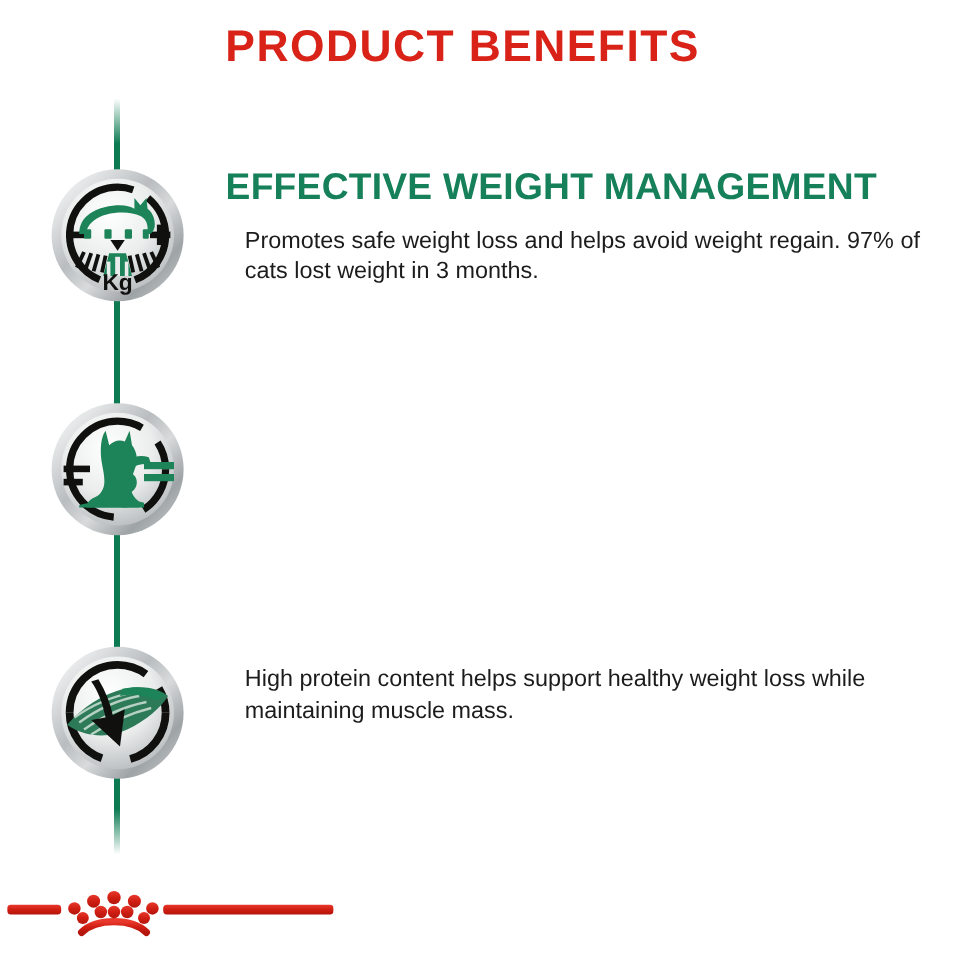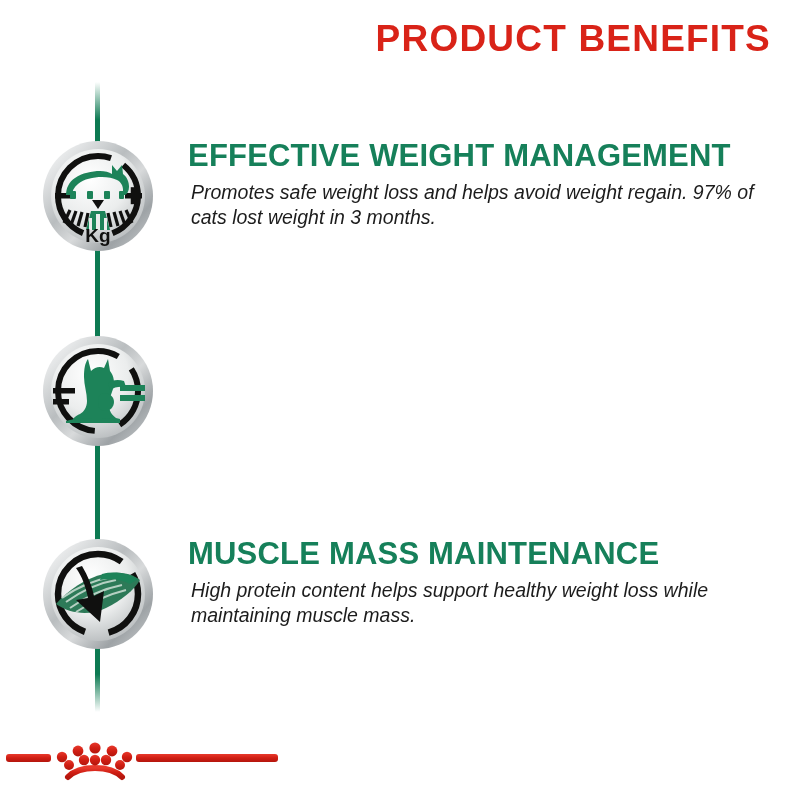--- a/index.html
+++ b/index.html
@@ -14,21 +14,21 @@
     overflow: hidden;
     position: relative;
   }
 
   
   .page-title {
     position: absolute;
     top: 18px;
     left: 0;
     width: 771px;
-    text-align: right;
+    text-align: center;
     color: #d92318;
     font-size: 37px;
     font-weight: bold;
     letter-spacing: 1.2px;
     font-family: "Liberation Sans", sans-serif;
   }
 
   
   .connector {
     position: absolute;
@@ -73,24 +73,23 @@
     font-weight: bold;
     letter-spacing: 0.2px;
     line-height: 1.05;
     margin: 0 0 7px 0;
     white-space: nowrap;
   }
   .benefit-body {
     color: #1c1c1c;
     font-size: 19.5px;
     line-height: 1.33;
-    margin: 3px;
+    margin: 16px;
     font-weight: normal;
     max-width: 590px;
-    font-style: italic;
   }
 
   
   .logo {
     position: absolute;
     left: 6px;
     top: 735px;
     width: 272px;
     height: 50px;
   }
@@ -279,21 +278,20 @@
 
       <path d="M40 28
                C46 38 50 48 52 58
                L62 53 L58 84
                L34 62 L46 60
                C44 50 40 38 34 30 Z" fill="#10100f"></path>
     </svg>
   </div>
 
   <div class="benefit-text">
-    <div class="benefit-heading">MUSCLE MASS MAINTENANCE</div>
     <div class="benefit-body">High protein content helps support healthy weight loss while maintaining muscle mass.</div>
   </div>
 </div>
 
 <div class="logo">
   <svg viewBox="0 0 272 50" width="272" height="50" aria-hidden="true">
     <defs>
       <linearGradient id="rcred" x1="0" y1="0" x2="0" y2="1">
         <stop offset="0%" stop-color="#e8392c"></stop>
         <stop offset="50%" stop-color="#d01e13"></stop>

